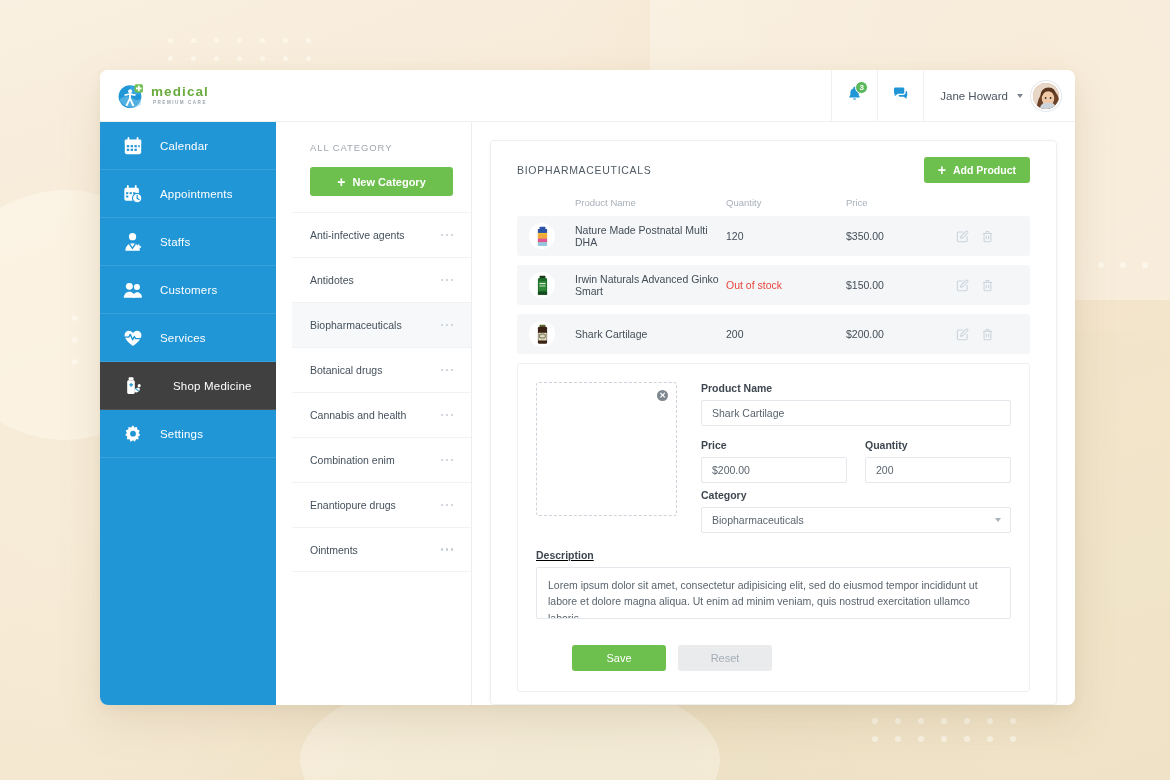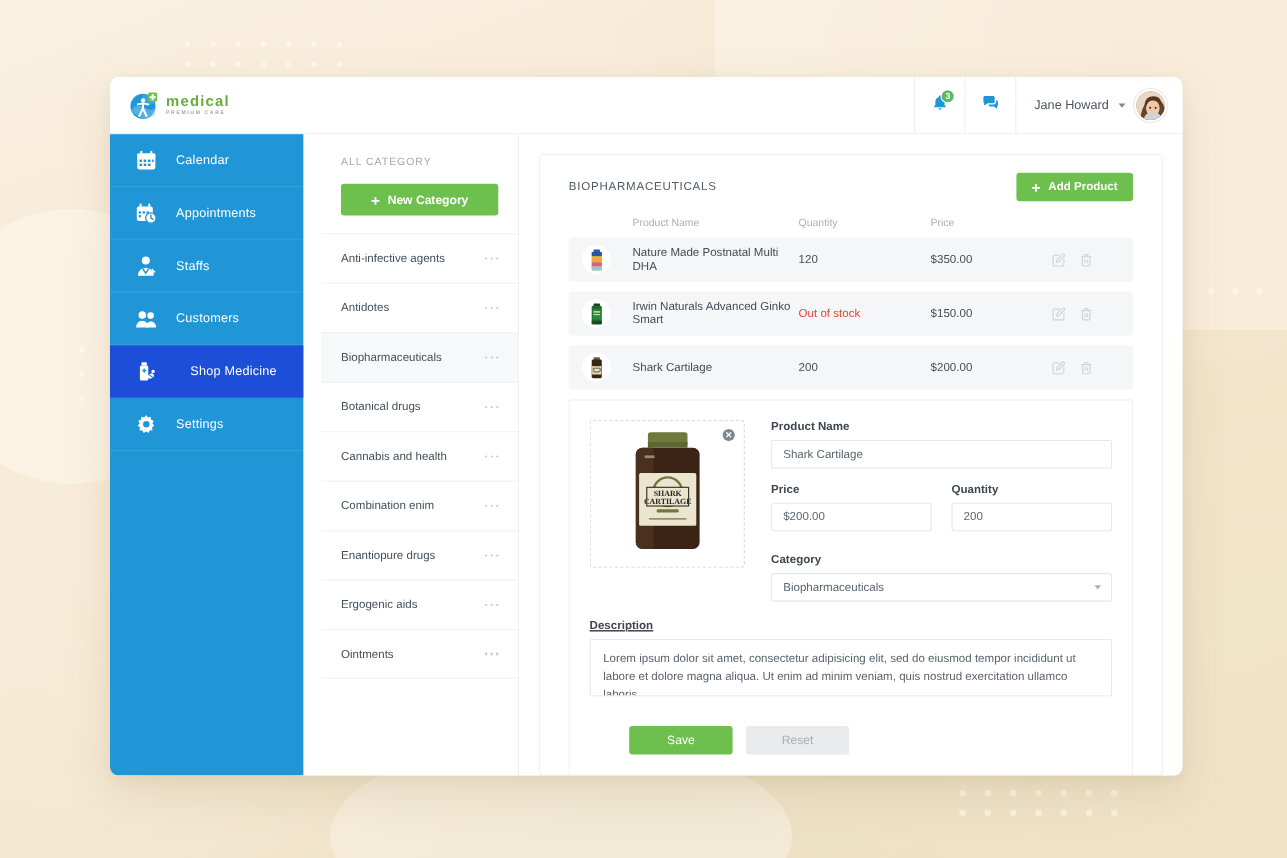--- a/index.html
+++ b/index.html
@@ -70,21 +70,21 @@
     border-bottom: 1px solid #eef0f2;
   }
   .brand {
     width: 176px;
     display: flex;
     align-items: center;
     padding-left: 18px;
     gap: 7px;
   }
   .logo-mark { width: 26px; height: 26px; position: relative; flex: none; }
-  .brand-text { line-height: 1; }
+  .brand-text { line-height: 1; text-align: center; }
   .brand-title {
     font-size: 13.5px; font-weight: 700; color: #6aab3f;
     letter-spacing: 1.1px;
   }
   .brand-sub {
     font-size: 4.6px; color: #9aa4ae; letter-spacing: 1.5px;
     margin-top: 2px; font-weight: 600;
   }
 
   .topbar-spacer { flex: 1; }
@@ -142,21 +142,21 @@
     display: flex; flex-direction: column;
   }
   .nav-item {
     height: 48px; flex: none;
     display: flex; align-items: center;
     padding-left: 22px; gap: 16px;
     color: #ffffff;
     cursor: pointer;
     border-bottom: 1px solid rgba(255,255,255,0.10);
   }
-  .nav-item.active { background: #1d4ed8; gap: 29px; }
+  .nav-item.active { background: #404040; gap: 29px; }
   .nav-icon { width: 22px; height: 22px; flex: none; display: flex; align-items: center; justify-content: center; }
   .nav-label { font-size: 11.5px; letter-spacing: .2px; }
   .sidebar-fill { flex: 1; }
 
   
   .catcol {
     width: 196px; flex: none;
     background: #ffffff;
     border-right: 1px solid #eceef0;
     display: flex; flex-direction: column; padding-left: 16px;
@@ -306,21 +306,21 @@
     border-radius: 2px;
     padding: 0 10px;
     font-size: 10.5px;
     color: #5a646e;
     font-family: inherit;
     background: #fff;
     outline: none;
   }
   .frow2 { display: flex; gap: 18px; margin-top: 13px; }
   .frow2 > div { flex: 1; min-width: 0; }
-  .fblock { margin-top: 20px; }
+  .fblock { margin-top: 6px; }
   .fselect-wrap { position: relative; }
   .fselect-caret {
     position: absolute; right: 10px; top: 50%;
     transform: translateY(-50%);
     width: 0; height: 0;
     border-left: 3px solid transparent;
     border-right: 3px solid transparent;
     border-top: 4px solid #aab2ba;
     pointer-events: none;
   }
@@ -521,20 +521,29 @@
           <span class="nav-icon">
             <svg viewBox="0 0 22 22" width="20" height="20">
               <circle cx="7" cy="7" r="3.8" fill="#fff"></circle>
               <circle cx="15.3" cy="7.6" r="3.3" fill="#fff"></circle>
               <path d="M0.8 19.5c0-3.8 2.8-6.7 6.2-6.7s6.2 2.9 6.2 6.7z" fill="#fff"></path>
               <path d="M10.6 19.5c0-3.3 2.3-5.9 5.1-5.9s5.1 2.6 5.1 5.9z" fill="#fff"></path>
             </svg>
           </span>
           <span class="nav-label">Customers</span>
         </div>
+        <div class="nav-item">
+          <span class="nav-icon">
+            <svg viewBox="0 0 22 22" width="20" height="20">
+              <path d="M11 19.6S1.7 13.6 1.7 7.9c0-2.9 2.2-5 4.9-5 1.9 0 3.4 1 4.4 2.6 1-1.6 2.5-2.6 4.4-2.6 2.7 0 4.9 2.1 4.9 5 0 5.7-9.3 11.7-9.3 11.7z" fill="#fff"></path>
+              <path d="M2.2 10.1h4.2l1.6-3.1 2.6 6 1.9-3.6 1.4 2.3h5.9" stroke="#2196d6" stroke-width="1.5" fill="none" stroke-linecap="round" stroke-linejoin="round"></path>
+            </svg>
+          </span>
+          <span class="nav-label">Services</span>
+        </div>
         <div class="nav-item active">
           <span class="nav-icon">
             <svg viewBox="0 0 22 22" width="20" height="20">
               <rect x="6.2" y="1.4" width="5.4" height="3.2" rx="1" fill="#fff"></rect>
               <path d="M4.6 6.2c0-.9.7-1.6 1.6-1.6h5.2c.9 0 1.6.7 1.6 1.6v11.9c0 .9-.7 1.6-1.6 1.6H6.2c-.9 0-1.6-.7-1.6-1.6z" fill="#fff"></path>
               <rect x="7" y="9" width="4" height="1.5" fill="#2196d6"></rect>
               <rect x="8.2" y="7.8" width="1.5" height="4" fill="#2196d6"></rect>
               <ellipse cx="15.6" cy="15.3" rx="3.2" ry="2.3" transform="rotate(-32 15.6 15.3)" fill="#fff"></ellipse>
               <path d="M13.6 13.6 L17.7 17" stroke="#2196d6" stroke-width="1.2"></path>
               <circle cx="17.8" cy="10.6" r="1.7" fill="#fff"></circle>
@@ -606,28 +615,20 @@
           <div class="cat-item">
             <span class="cat-name">Combination enim</span>
             <span class="dots3">
               <i></i>
               <i></i>
               <i></i>
             </span>
           </div>
           <div class="cat-item">
             <span class="cat-name">Enantiopure drugs</span>
-            <span class="dots3">
-              <i></i>
-              <i></i>
-              <i></i>
-            </span>
-          </div>
-          <div class="cat-item">
-            <span class="cat-name">Ergogenic aids</span>
             <span class="dots3">
               <i></i>
               <i></i>
               <i></i>
             </span>
           </div>
           <div class="cat-item">
             <span class="cat-name">Ointments</span>
             <span class="dots3">
               <i></i>
@@ -757,37 +758,20 @@
                 </div>
               </div>
             </div>
         </div>
 
         <div class="editform">
           <div class="form-top">
 
             <div class="img-drop">
               <span class="drop-close">✕</span>
-              <span class="bottle">
-                <svg viewBox="0 0 86 118" width="86" height="118">
-                  <rect x="25" y="5" width="36" height="13" rx="2.5" fill="#6e7a3c"></rect>
-                  <rect x="25" y="14" width="36" height="5" fill="#5c6731"></rect>
-                  <path d="M20 19 h46 a6 6 0 0 1 6 6 v80 a6 6 0 0 1 -6 6 h-46 a6 6 0 0 1 -6 -6 v-80 a6 6 0 0 1 6 -6 z" fill="#3b2415"></path>
-                  <path d="M20 19 h10 v92 h-10 a6 6 0 0 1 -6 -6 v-80 a6 6 0 0 1 6 -6 z" fill="#4d3220" opacity=".85"></path>
-                  <rect x="17" y="42" width="52" height="48" rx="1.5" fill="#ebe4ce"></rect>
-                  <circle cx="43" cy="59" r="13" fill="none" stroke="#6e7a3c" stroke-width="2.2"></circle>
-                  <rect x="24" y="55" width="38" height="17" fill="#ebe4ce"></rect>
-                  <rect x="24" y="55" width="38" height="17" fill="none" stroke="#2e2a22" stroke-width="1"></rect>
-                  <text x="43" y="62.5" font-family="Liberation Serif, serif" font-size="7.2" font-weight="700" fill="#2e2a22" text-anchor="middle">SHARK</text>
-                  <text x="43" y="70" font-family="Liberation Serif, serif" font-size="7.2" font-weight="700" fill="#2e2a22" text-anchor="middle">CARTILAGE</text>
-                  <rect x="33" y="75" width="20" height="3" rx="1.2" fill="#6e7a3c"></rect>
-                  <rect x="26" y="83" width="34" height="1.4" fill="#8b8468"></rect>
-                  <rect x="22" y="26" width="9" height="2.5" fill="#cfc7ae" opacity=".6"></rect>
-                </svg>
-              </span>
             </div>
 
             <div class="fields">
               <label class="flabel">Product Name</label>
               <input class="finput" value="Shark Cartilage" style="">
 
               <div class="frow2">
                 <div>
                   <label class="flabel">Price</label>
                   <input class="finput" value="$200.00" style="">

